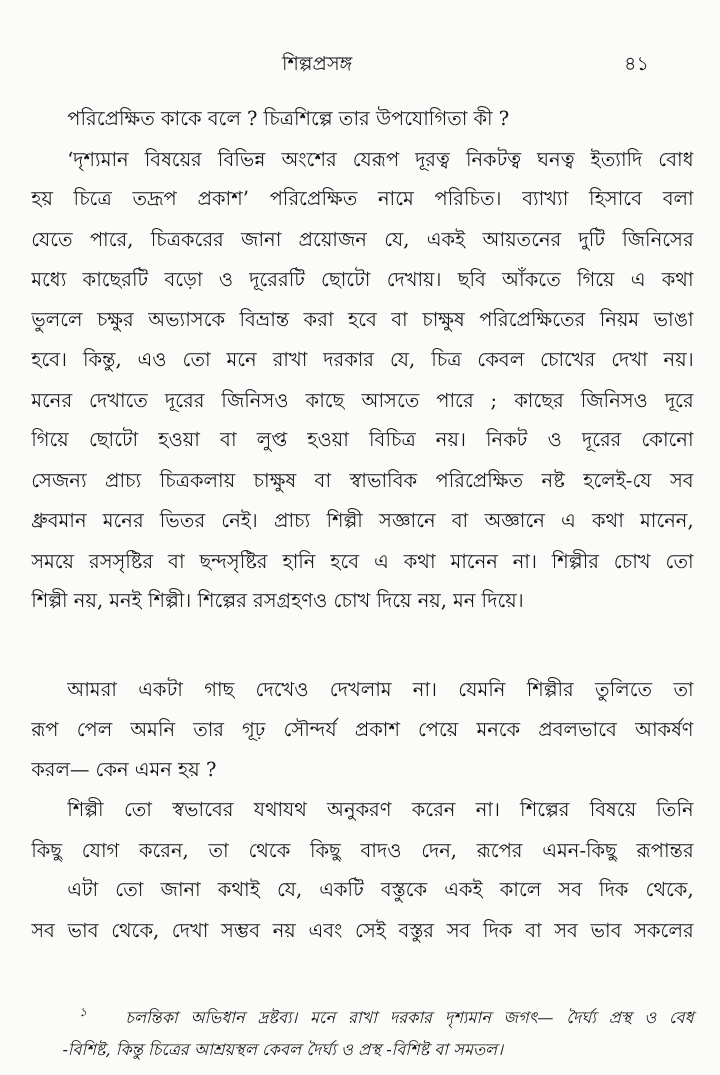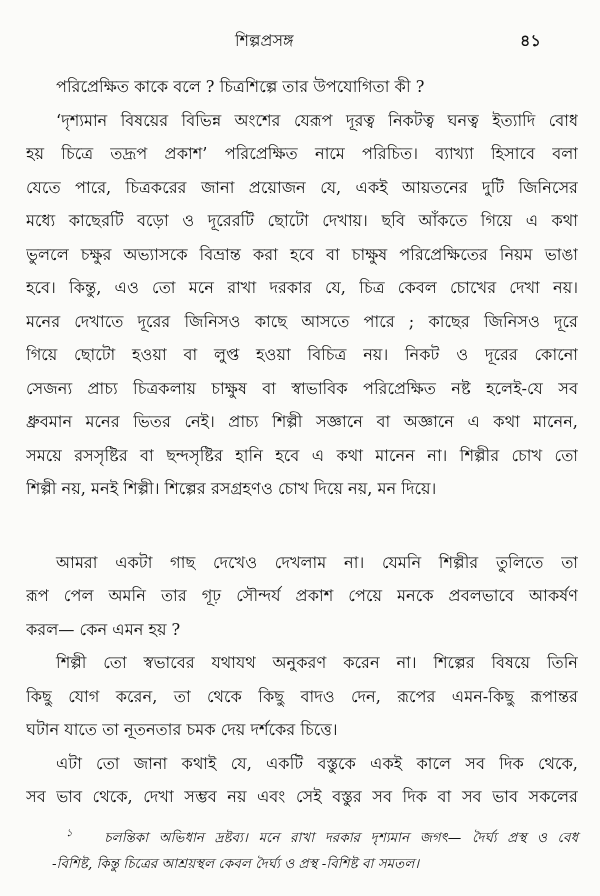--- a/index.html
+++ b/index.html
@@ -1,27 +1,27 @@
 <!DOCTYPE html>
 <html><head>
 <meta charset="utf-8">
 <style>
   html, body { margin:0; padding:0; }
   body {
     width:600px; height:896px; background:#fbfbf9; color:#141414;
     font-family:"DejaVu Serif", "Liberation Serif", serif;
     position:relative; overflow:hidden;
   }
-  .page { position:absolute; left:0; top:0; width:600px; height:724px; }
+  .page { position:absolute; left:0; top:12px; width:600px; height:724px; }
   .running-head {
     position:absolute; top:28px; left:0; width:600px; height:24px;
     font-size:16px;
   }
   .running-head .title { position:absolute; left:235px; top:0; }
-  .running-head .pageno { position:absolute; left:520px; top:0;font-weight:bold; }
+  .running-head .pageno { position:absolute; left:520px; top:0; }
   .body-text {
     position:absolute; left:26px; top:70px; width:552px;
     font-size:16.2px; line-height:33.5px; text-align:justify;
   }
   .line { display:block; white-space:nowrap; text-align:justify; text-align-last:justify; height:33.5px; overflow:hidden; }
   .line.last { text-align-last:left; }
   .indent { padding-left:30px; }
   .gap { height:40px; }
   .footnote {
     position:absolute; left:26px; top:820px; width:552px;
@@ -59,21 +59,20 @@
     <span class="line last">শিল্পী নয়, মনই শিল্পী। শিল্পের রসগ্রহণও চোখ দিয়ে নয়, মন দিয়ে।</span>
 
     <div class="gap"></div>
 
     <span class="line indent">আমরা একটা গাছ দেখেও দেখলাম না।  যেমনি শিল্পীর তুলিতে তা</span>
     <span class="line">রূপ পেল অমনি তার গূঢ় সৌন্দর্য প্রকাশ পেয়ে মনকে প্রবলভাবে আকর্ষণ</span>
     <span class="line last">করল— কেন এমন হয় ?</span>
 
     <span class="line indent">শিল্পী তো স্বভাবের যথাযথ অনুকরণ করেন না।  শিল্পের বিষয়ে তিনি</span>
     <span class="line">কিছু যোগ করেন, তা থেকে কিছু বাদও দেন, রূপের এমন-কিছু রূপান্তর</span>
-    <span class="line last">ঘটান যাতে তা নূতনতার চমক দেয় দর্শকের চিত্তে।</span>
 
     <span class="line indent">এটা তো জানা কথাই যে, একটি বস্তুকে একই কালে সব দিক থেকে,</span>
     <span class="line">সব ভাব থেকে, দেখা সম্ভব নয় এবং সেই বস্তুর সব দিক বা সব ভাব সকলের</span>
   </div>
 
   <div class="footnote">
     <span class="fn-line" style="padding-left:40px;"><sup>১</sup>&nbsp;&nbsp;&nbsp;<span>চলন্তিকা অভিধান দ্রষ্টব্য।  মনে রাখা দরকার দৃশ্যমান জগৎ— দৈর্ঘ্য প্রস্থ ও বেধ</span></span>
     <span class="fn-line last">-বিশিষ্ট, কিন্তু চিত্রের আশ্রয়স্থল কেবল দৈর্ঘ্য ও প্রস্থ -বিশিষ্ট বা সমতল।</span>
   </div>
 

